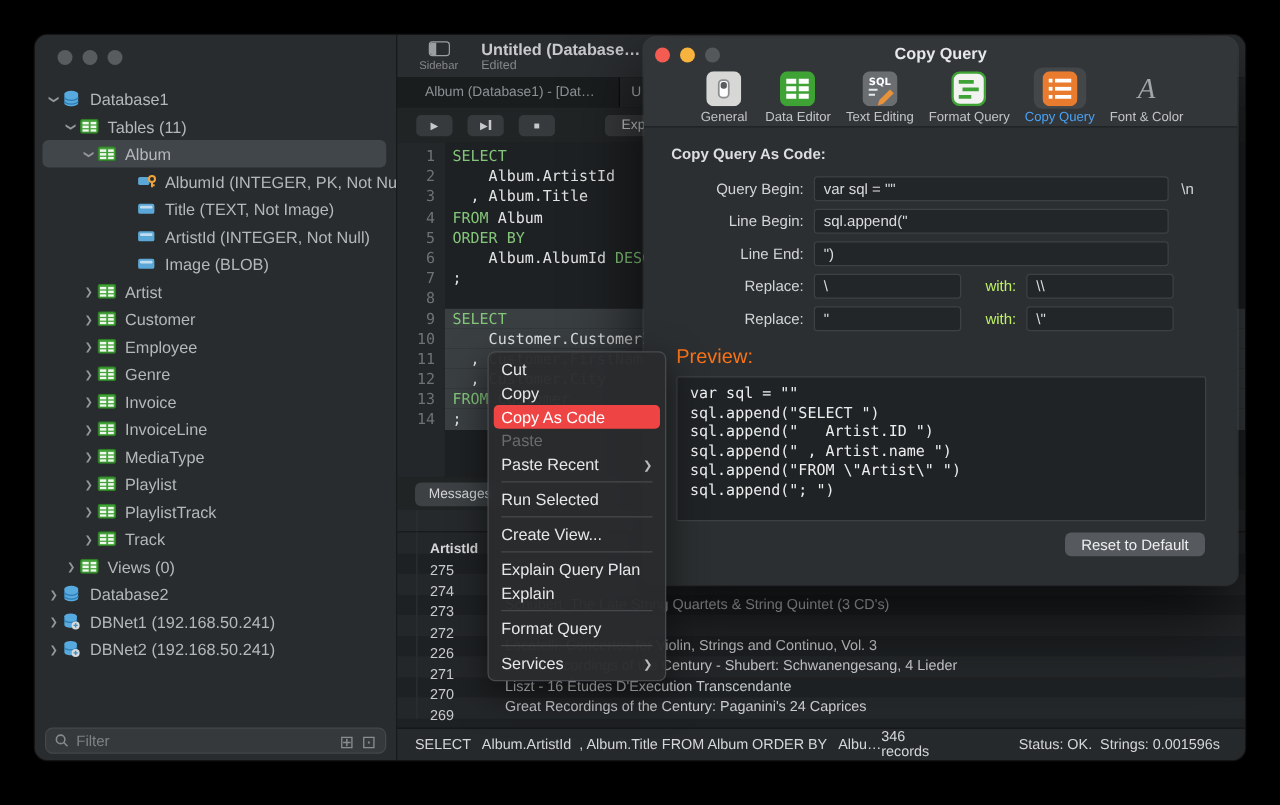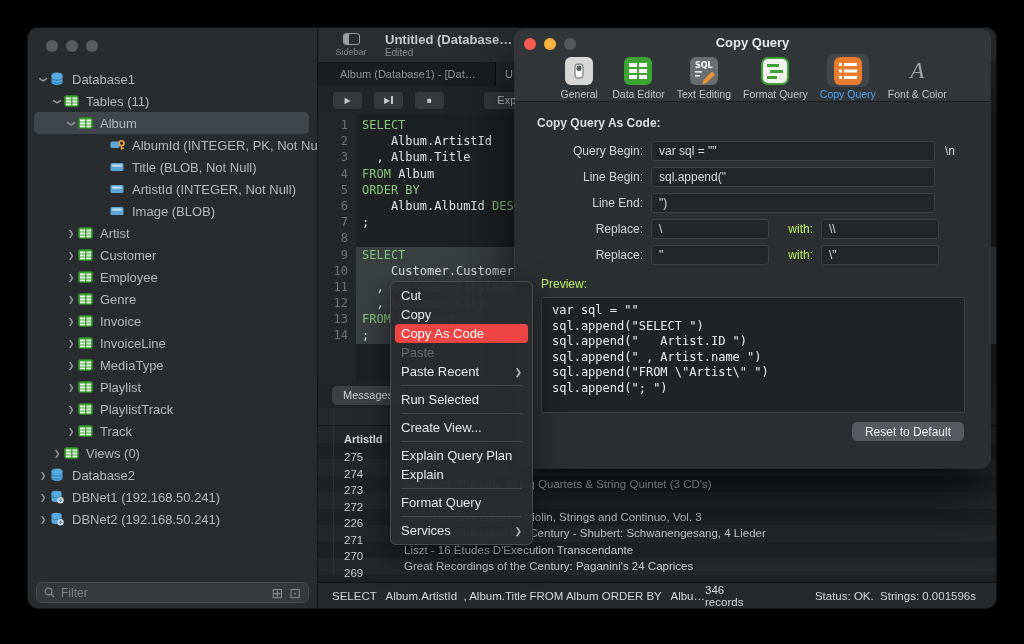--- a/index.html
+++ b/index.html
@@ -105,21 +105,21 @@
   .ic-font { font-family:"Liberation Serif", serif; font-style:italic; font-size:23px; color:#a3a6a8; }
   .dlg-body { padding:10px 22px 0; }
   .sec-label { font-size:12px; font-weight:bold; color:#dcdedf; margin:4px 0 11px; }
   .frow { display:flex; align-items:center; margin-bottom:6px; height:20px; }
   .flabel { width:106px; text-align:right; font-size:12px; color:#d3d5d6; margin-right:8px; flex:none; }
   .finput { height:20px; background:#232628; border:1px solid #3e4144; border-radius:3px; font-size:12px;
             color:#d9dbdc; display:flex; align-items:center; padding:0 7px; white-space:pre; overflow:hidden; }
   .finput.wide { width:284px; } .finput.small { width:118px; }
   .fwith { width:30px; text-align:right; font-size:12px; color:#bef264; margin:0 8px 0 14px; }
   .fsuffix { margin-left:10px; font-size:12px; color:#d3d5d6; }
-  .preview-label { font-size:12px; color:#bef264; margin:12px 0 6px; padding-left:4px; }
+  .preview-label { font-size:16px; color:#f97316; margin:12px 0 6px; padding-left:4px; }
   .preview { margin-left:4px; width:424px; height:116px; background:#202325; border:1px solid #3e4144;
              border-radius:2px; font-family:"DejaVu Sans Mono", monospace; font-size:12px; line-height:15.5px;
              color:#eceeee; padding:5px 10px; white-space:pre; overflow:hidden; }
   .reset-row { display:flex; justify-content:flex-end; margin-top:9px; padding-right:4px; }
   .reset-btn { height:19px; background:#56595d; border-radius:5px; font-size:12px; color:#eef0f0;
                display:flex; align-items:center; padding:0 13px; }
 
   
   .menu { position:absolute; left:390px; top:281px; width:143px; background:rgba(42,43,45,.97);
           border-radius:6px; border:1px solid #494a4d; box-shadow:0 10px 30px rgba(0,0,0,.55);
@@ -198,21 +198,21 @@
           </span>
           <span class="tlabel">AlbumId (INTEGER, PK, Not Null)</span>
         </div>
         <div class="trow" style="padding-left: 82px;">
           <span class="ticon">
             <svg width="14" height="10" viewBox="0 0 14 10">
               <rect x="0.5" y="1" width="13" height="8" rx="1.5" fill="#5ba7d7"></rect>
               <rect x="2" y="2.6" width="10" height="2.2" rx="1" fill="#c2ddef"></rect>
             </svg>
           </span>
-          <span class="tlabel">Title (BLOB, Not Null)</span>
+          <span class="tlabel">Title (TEXT, Not Image)</span>
         </div>
         <div class="trow" style="padding-left: 82px;">
           <span class="ticon">
             <svg width="14" height="10" viewBox="0 0 14 10">
               <rect x="0.5" y="1" width="13" height="8" rx="1.5" fill="#5ba7d7"></rect>
               <rect x="2" y="2.6" width="10" height="2.2" rx="1" fill="#c2ddef"></rect>
             </svg>
           </span>
           <span class="tlabel">ArtistId (INTEGER, Not Null)</span>
         </div>

